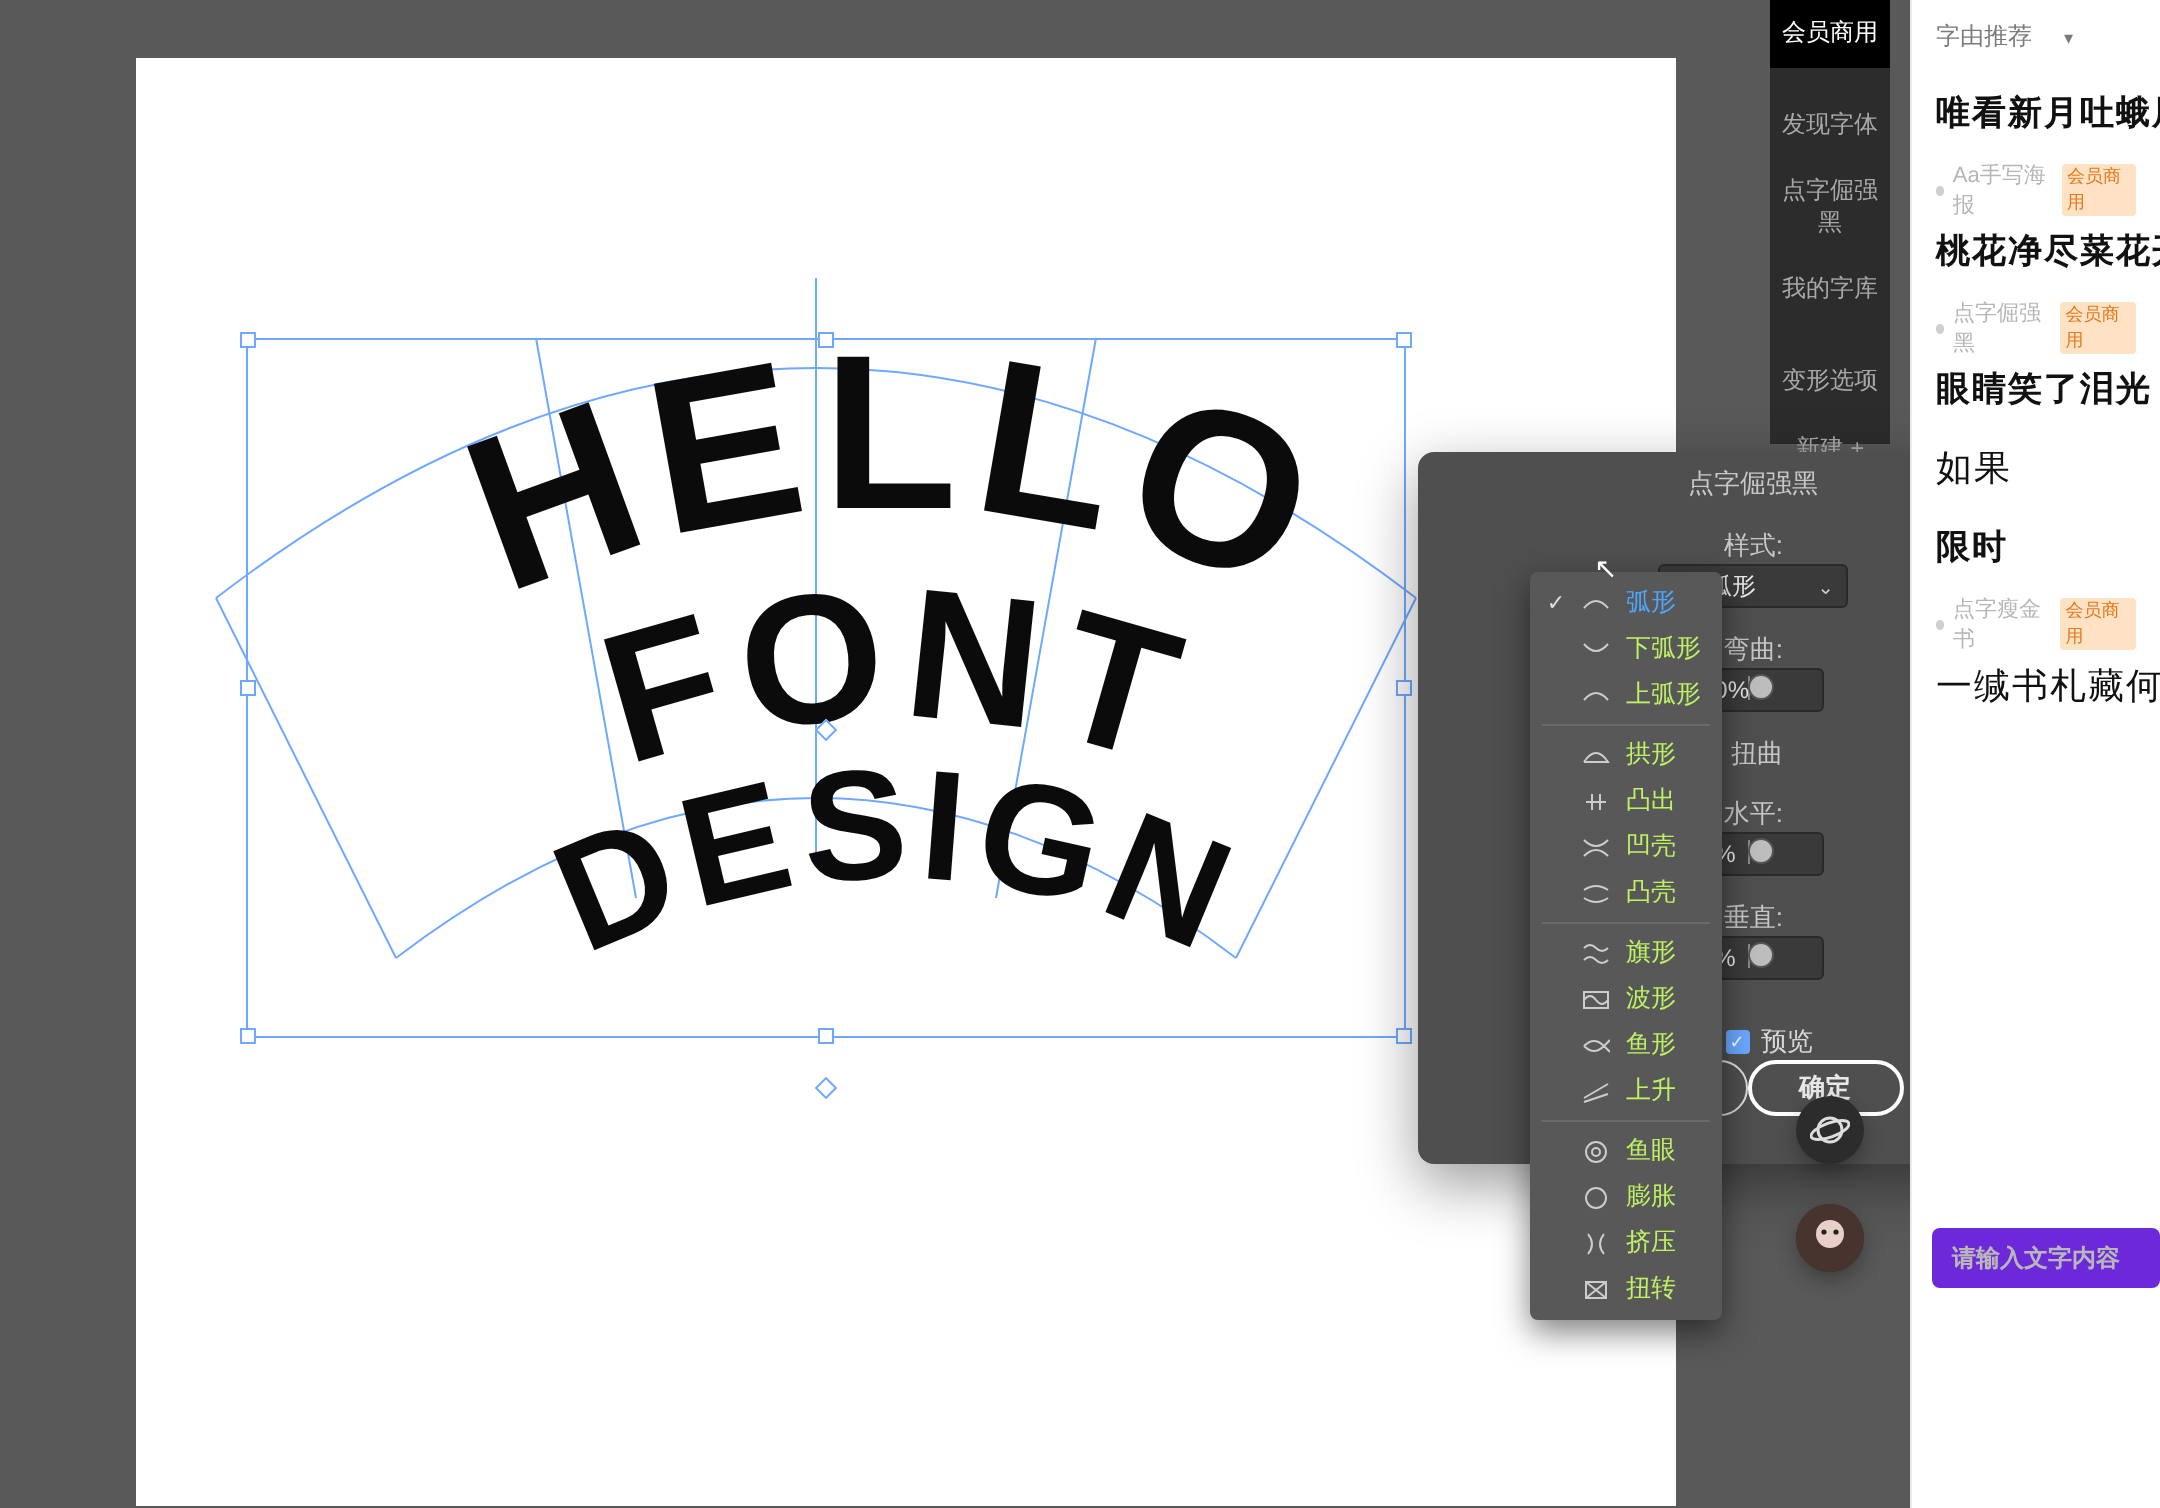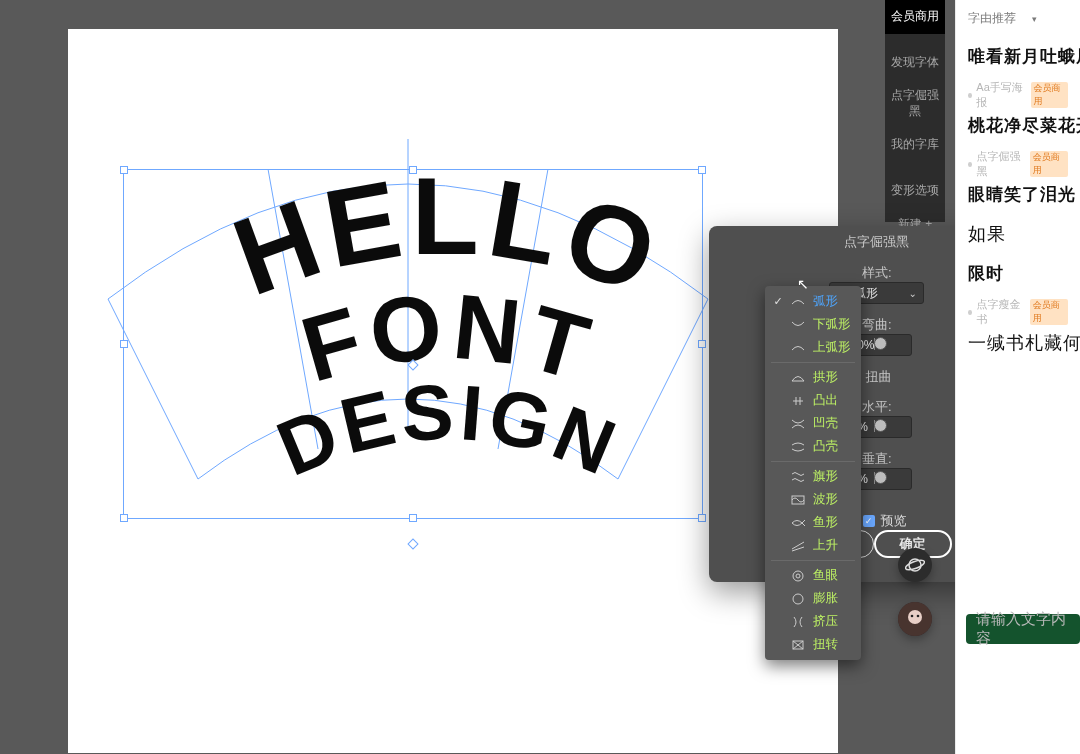--- a/index.html
+++ b/index.html
@@ -121,22 +121,22 @@
     border-left:1px solid #ebebeb; overflow:hidden;
   }
   .font-panel .hd { padding:10px 12px 6px; font-size:12px; color:#7a7a7a; display:flex; align-items:center; gap:16px;}
   .font-card { padding:8px 12px 4px;}
   .font-card .meta { font-size:11px; color:#b6b6b6; display:flex; align-items:center; gap:4px;}
   .font-card .dot { width:5px; height:5px; border-radius:50%; background:#cfcfcf; display:inline-block;}
   .font-card .badge { font-size:9px; background:#ffe2c3; color:#e07a1f; border-radius:2px; padding:0 3px;}
   .font-card .sample { font-size:17px; font-weight:700; color:#111; margin-top:4px; white-space:nowrap; letter-spacing:1px;}
   .font-card .sample.calli { font-family: "STKaiti","KaiTi",cursive; font-weight:400; font-size:18px;}
   .font-panel .inputbar {
-    position:absolute; left:10px; right:0; bottom:110px; height:30px; background:#14532d;
-    border-radius:4px; display:flex; align-items:center; padding:0 10px; color:#b8b8b8; font-size:15px;
+    position:absolute; left:10px; right:0; bottom:110px; height:30px; background:#6d28d9;
+    border-radius:4px; display:flex; align-items:center; padding:0 10px; color:#b8b8b8; font-size:12px;font-weight:bold;
   }
 
   
   .float-icons { position:absolute; left:898px; top:548px; display:flex; flex-direction:column; gap:20px; z-index:40;}
   .float-icons .circ { width:34px; height:34px; border-radius:50%; background:#2c2c2c; display:flex; align-items:center; justify-content:center; box-shadow:0 4px 10px rgba(0,0,0,.3);}
   .float-icons .circ.avatar { background:#3a2a2a; overflow:hidden;}
 </style>
 </head>
 <body>
 

